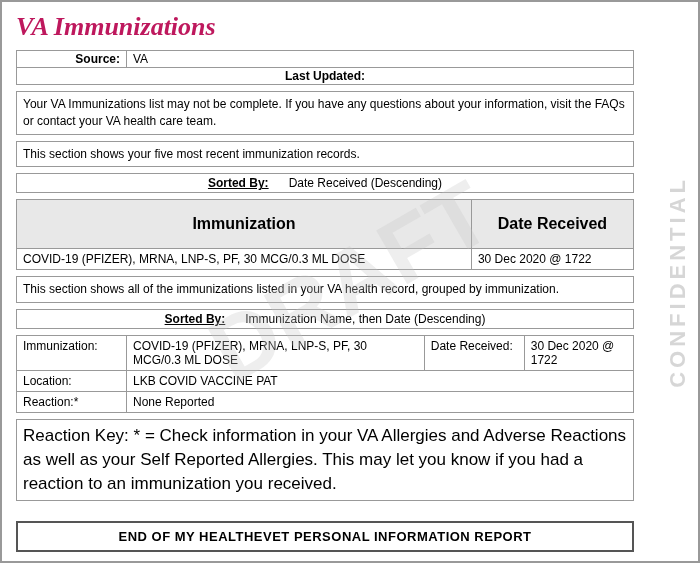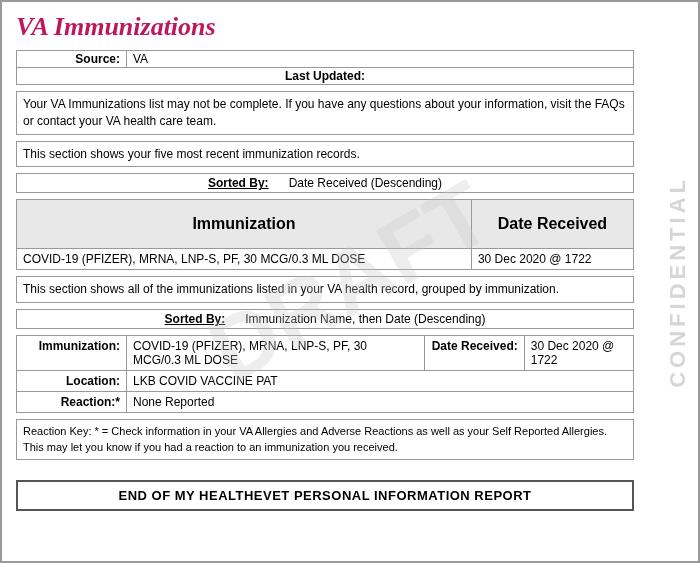--- a/index.html
+++ b/index.html
@@ -138,30 +138,29 @@
       border-collapse: collapse;
       margin-bottom: 6px;
     }
     .detail-table td {
       border: 1px solid #999;
       padding: 3px 6px;
       font-size: 12px;
       vertical-align: top;
     }
     .detail-label {
-      font-weight: bold;
-      text-align: right;
+      font-weight: normal;
       white-space: nowrap;
     }
 
     .reaction-key-box {
       border: 1px solid #999;
       padding: 4px 6px;
       margin-bottom: 6px;
-      font-size: 11px;
+      font-size: 17px;
       line-height: 1.4;
     }
 
     .end-footer {
       border: 2px solid #555;
       text-align: center;
       padding: 6px;
       font-weight: bold;
       font-size: 13px;
       letter-spacing: 0.5px;

